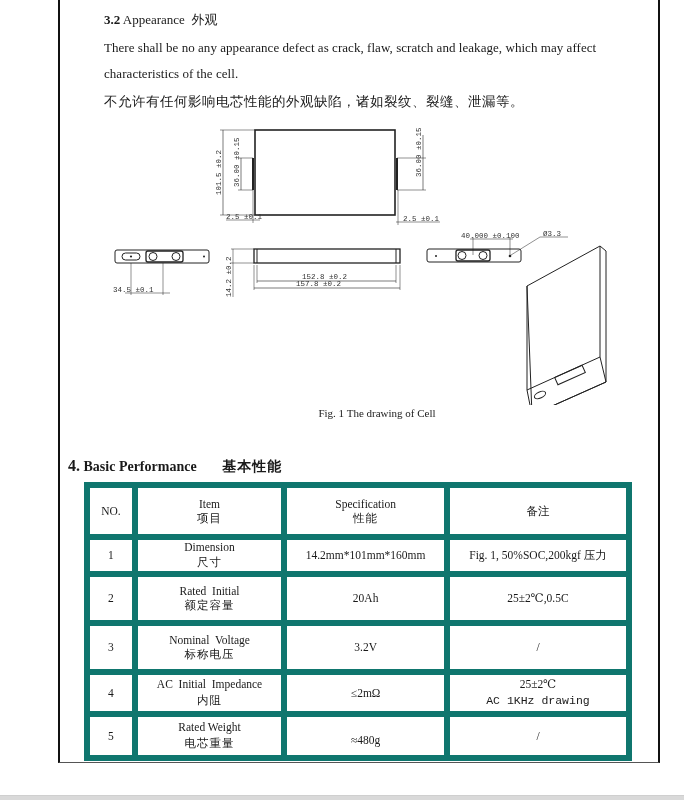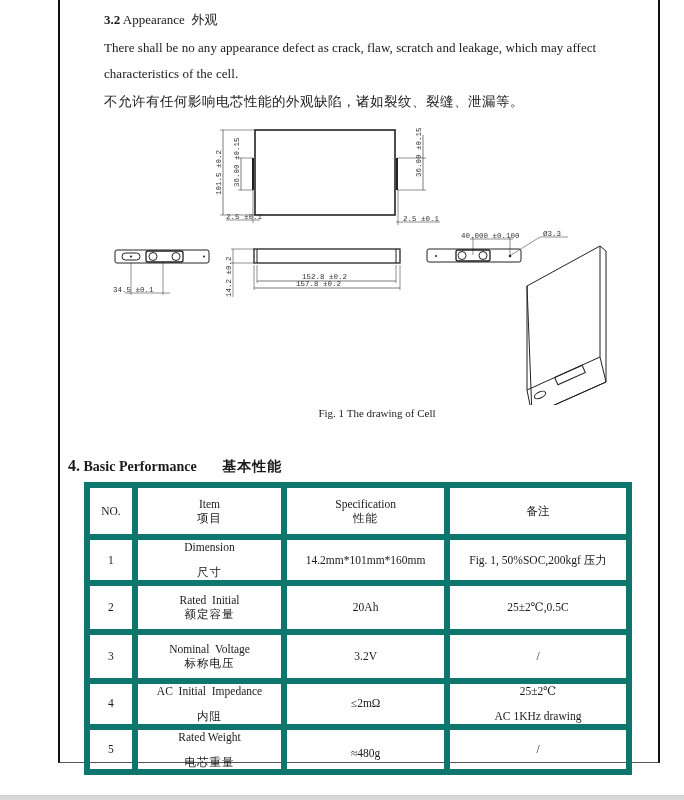--- a/index.html
+++ b/index.html
@@ -24,21 +24,21 @@
   .sec4-title .num { font-size:16px; }
   .sec4-title .cn { margin-left:22px; letter-spacing:1px; }
 
   table.perf { position:absolute; left:84px; top:482px; width:548px; border-collapse:collapse; font-size:11.5px; }
   table.perf td { border:6px solid #0f766e; text-align:center; vertical-align:middle; padding:0; line-height:1.25; }
   .c0 { width:45px; } .c1 { width:149px; } .c2 { width:162px; } .c3 { width:190px; }
   .r-h { height:52px; } .r1 { height:33px; } .r2 { height:49px; } .r3 { height:49px; } .r4 { height:42px; } .r5 { height:44px; }
   .cell-en { display:block; }
   .cell-cn { display:block; letter-spacing:1px; }
   .gap8 { }
-  .gap4 { margin-top:11px; }
+  .gap4 { margin-top:2px;font-family:Liberation Mono, monospace; }
 </style>
 </head>
 <body>
 
 <div class="page-frame"></div>
 <div class="bottom-strip"></div>
 
 <div class="sec-title">
   <b>3.2</b>
   <span>Appearance</span>&nbsp;

